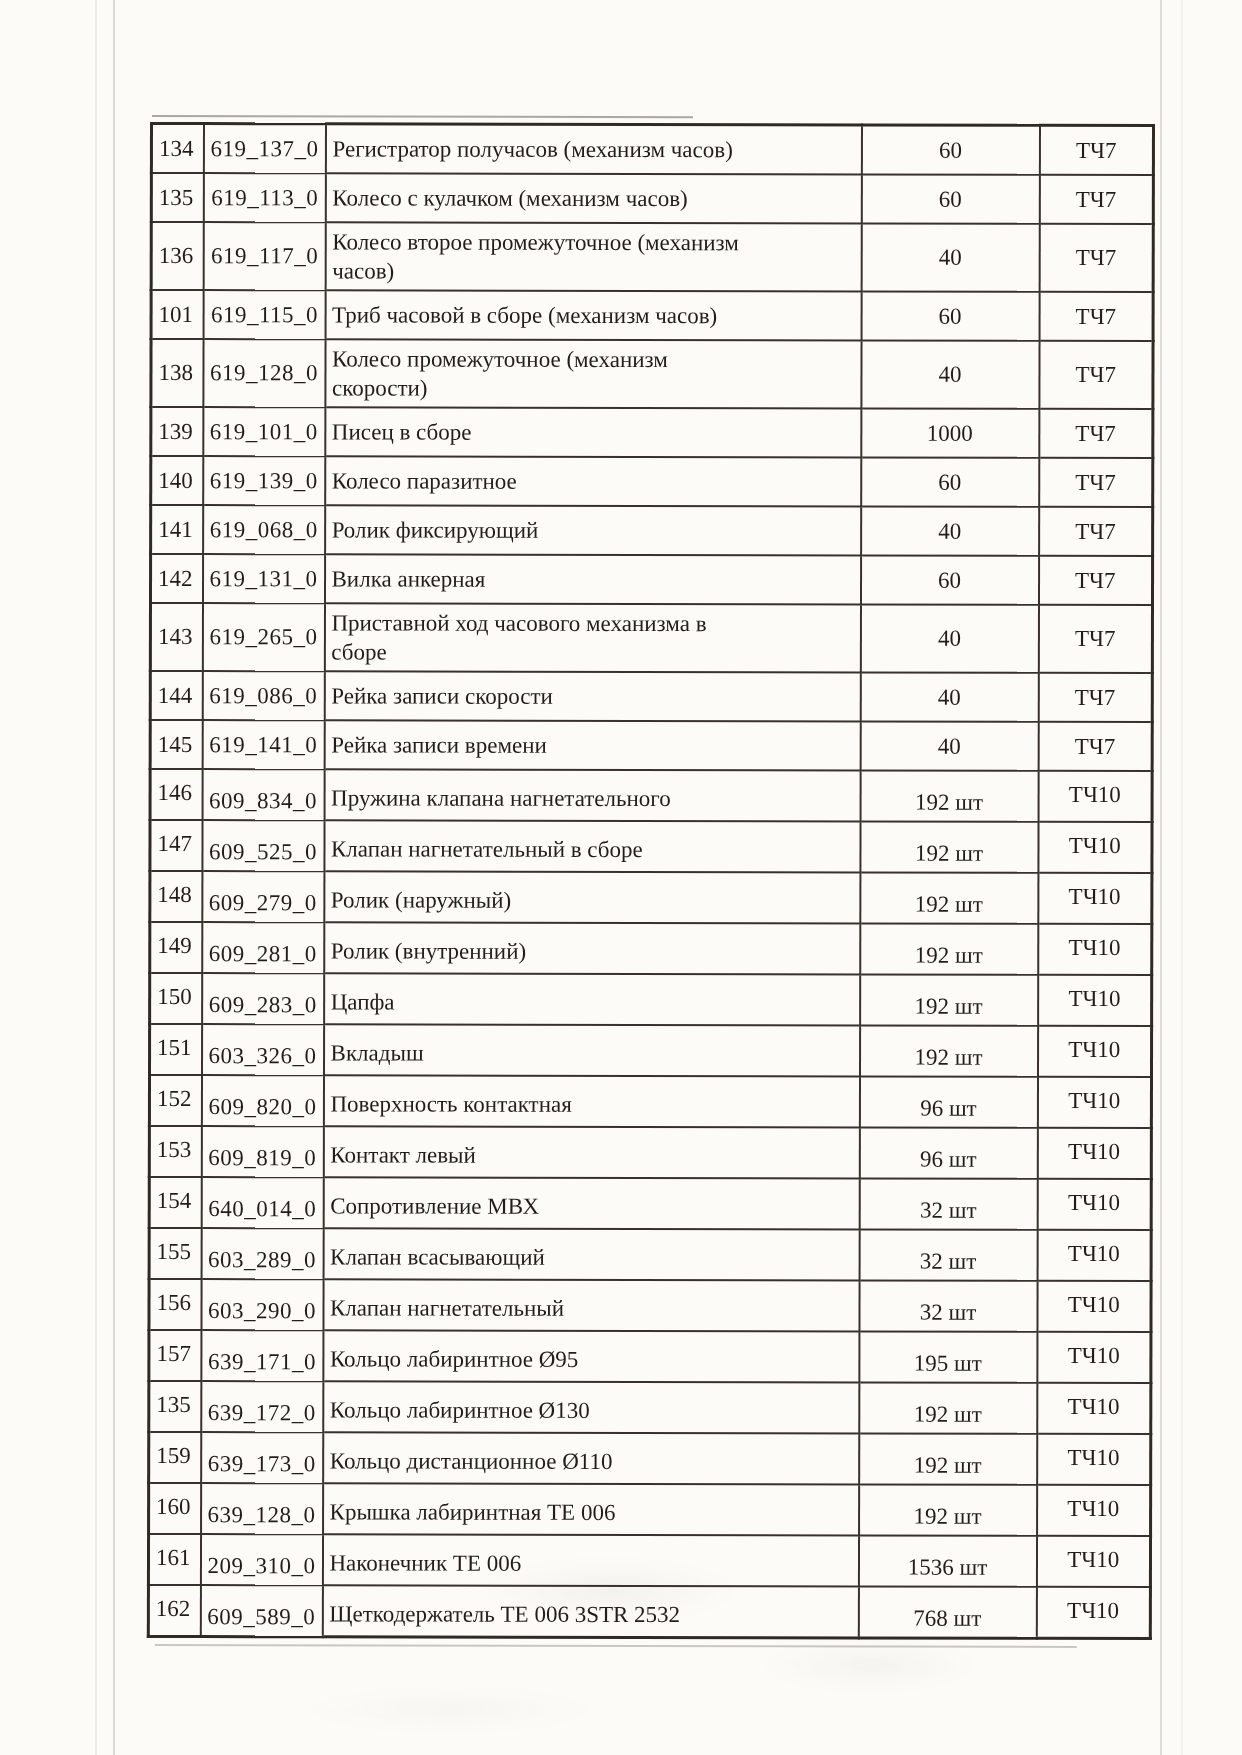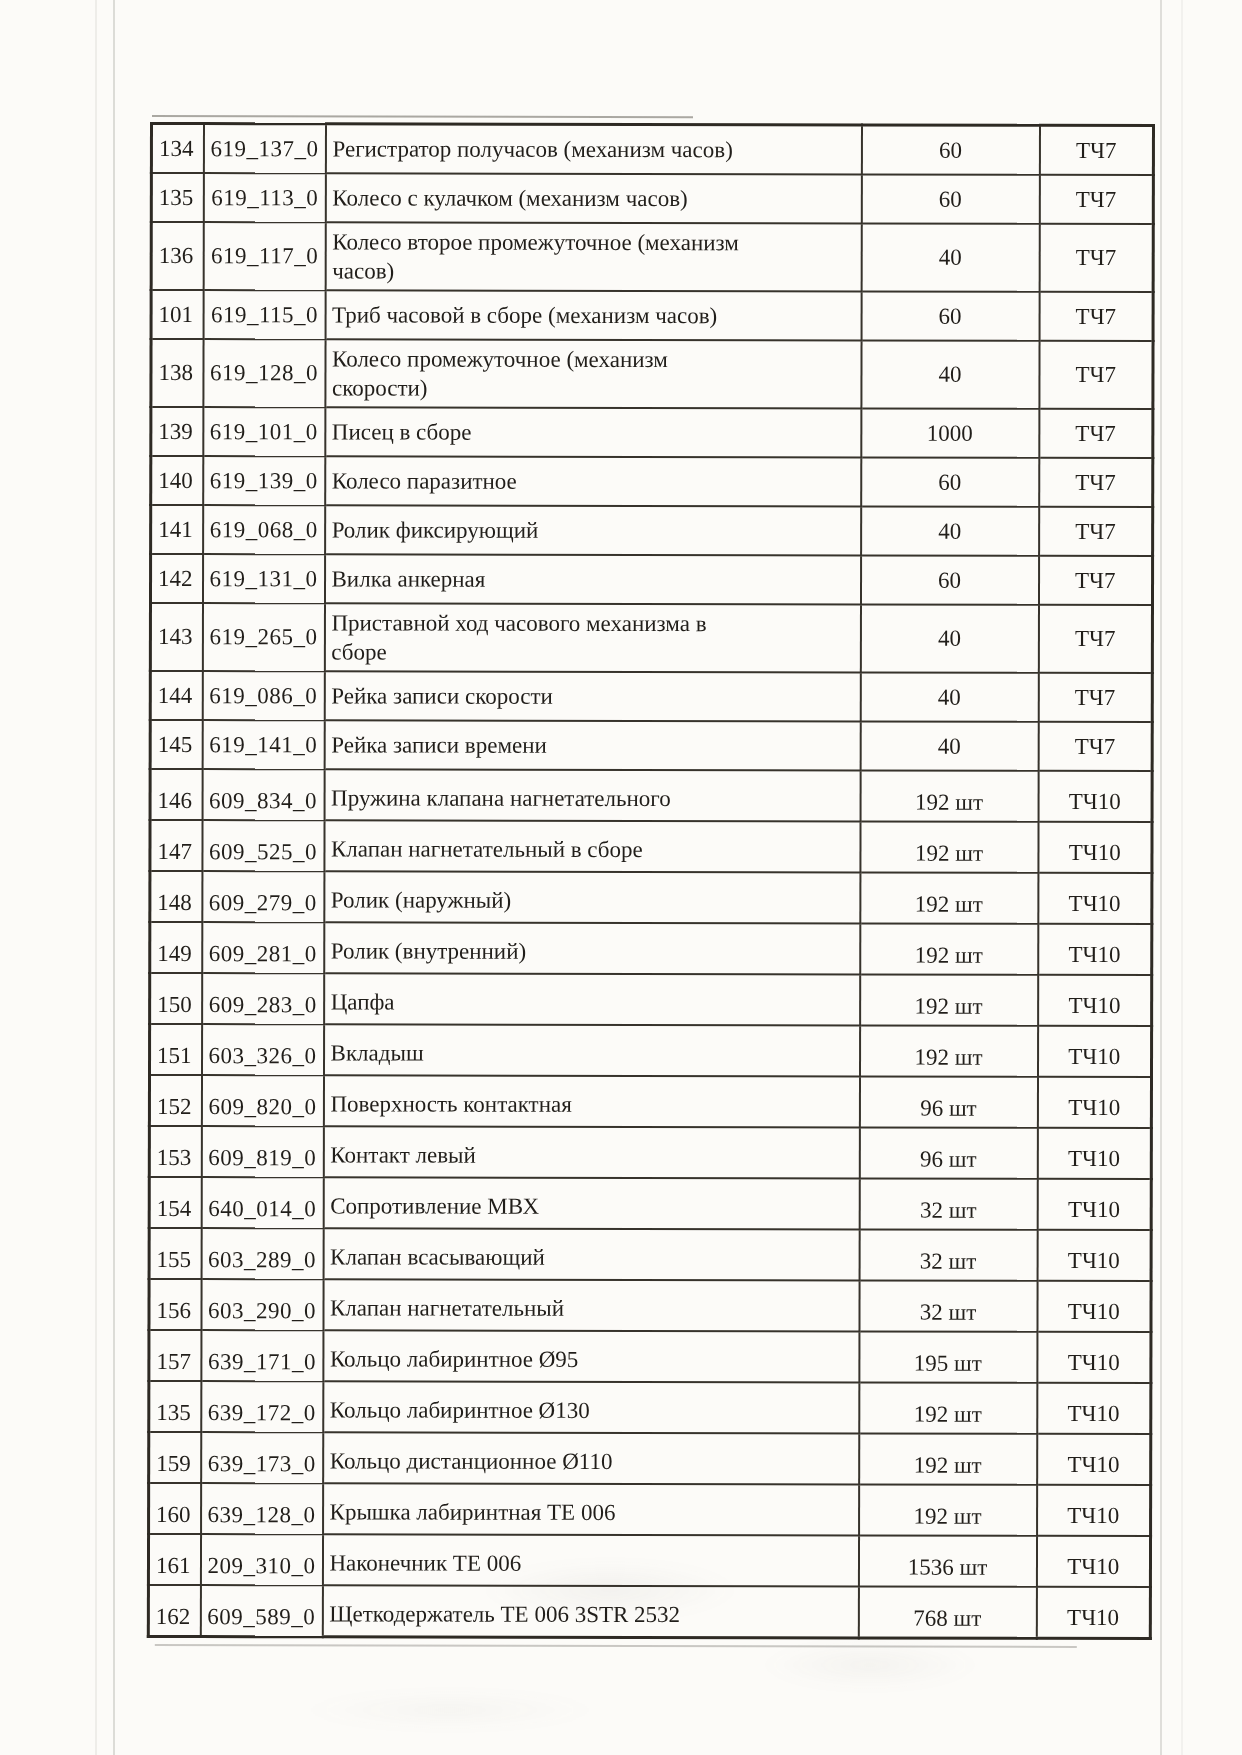--- a/index.html
+++ b/index.html
@@ -59,25 +59,25 @@
   td.num   { }
   td.code  { text-align: right; letter-spacing: 0.5px; }
   td.desc  { text-align: left; padding-left: 10px; padding-right: 40px; white-space: pre-line; }
   td.qty   { text-align: center; }
   td.depot { text-align: center; border-radius: 24px; }
 
   tr.row   { height: 49px; }
 
   
   tr.g2        { height: 51px; }
-  tr.g2 td.num   { vertical-align: top;    padding-top: 16px; }
+  tr.g2 td.num   { vertical-align: top;    padding-top: 8px; }
   tr.g2 td.code  { vertical-align: bottom; }
   tr.g2 td.desc  { vertical-align: bottom; padding-bottom: 7px; }
   tr.g2 td.qty   { vertical-align: top;    padding-top: 16px; }
-  tr.g2 td.depot { vertical-align: bottom; padding-bottom: 5px; }
+  tr.g2 td.depot { vertical-align: bottom; padding-bottom: 12px; }
 </style>
 </head>
 <body>
 
 <div class="fold-line fold-left-outer"></div>
 <div class="fold-line fold-left-inner"></div>
 <div class="fold-line fold-right-inner"></div>
 <div class="fold-line fold-right-outer"></div>
 <div class="smudge smudge-1"></div>
 <div class="smudge smudge-2"></div>

